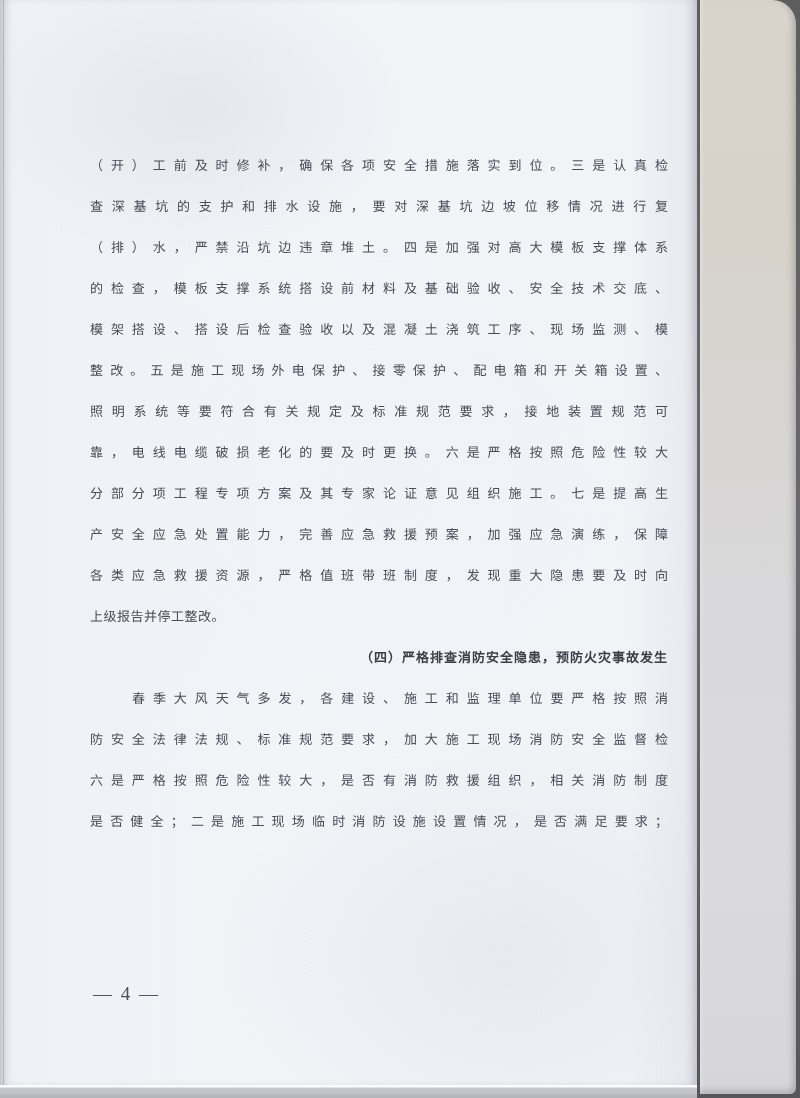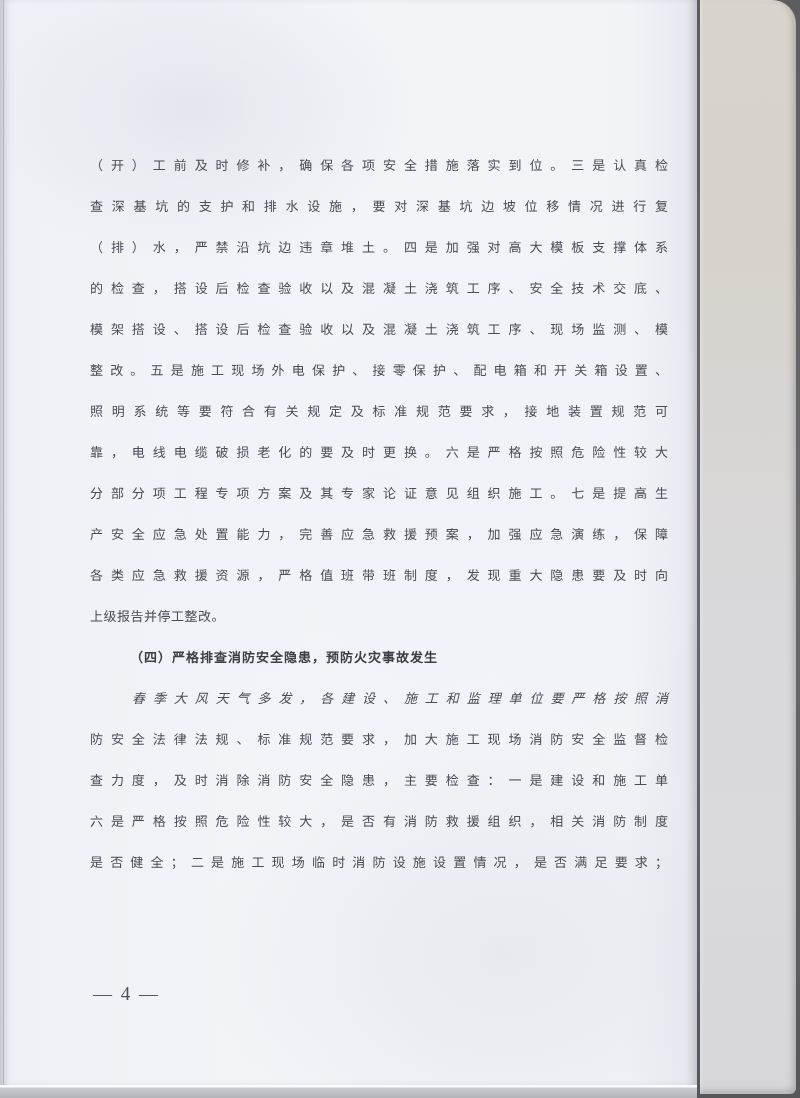--- a/index.html
+++ b/index.html
@@ -83,27 +83,28 @@
     letter-spacing: 0.5px;
     white-space: nowrap;
   }
   .jst {
     white-space: normal;
     text-align: justify;
     text-align-last: justify;
     text-justify: inter-character;
     letter-spacing: 0;
   }
-  .ind2 { text-indent: 42px; font-style: italic; }
+  .ind2 { text-indent: 42px; }
   .heading {
     font-family: "Liberation Sans", "DejaVu Sans", sans-serif;
     font-weight: 600;
     color: #3c3e48;
     text-indent: 40px;
     letter-spacing: 1px;
+    text-align: right;
   }
 
   .page-number {
     position: absolute;
     left: 93px; top: 973px;
     height: 41px; line-height: 41px;
     font-size: 19px;
     letter-spacing: 2px;
     color: #4d4f5a;
   }
@@ -114,35 +115,34 @@
 <div class="right-backdrop"></div>
 <div class="under-sheet"></div>
 
 <div class="sheet">
   <div class="left-fold-line"></div>
 
   <div class="textblock">
     <div class="line jst">（开）工前及时修补，确保各项安全措施落实到位。三是认真检</div>
     <div class="line jst">查深基坑的支护和排水设施，要对深基坑边坡位移情况进行复</div>
     <div class="line jst">（排）水，严禁沿坑边违章堆土。四是加强对高大模板支撑体系</div>
-    <div class="line jst">的检查，搭设后检查验收以及混凝土浇筑工序、安全技术交底、</div>
+    <div class="line jst">的检查，模板支撑系统搭设前材料及基础验收、安全技术交底、</div>
     <div class="line jst">模架搭设、搭设后检查验收以及混凝土浇筑工序、现场监测、模</div>
     <div class="line jst">整改。五是施工现场外电保护、接零保护、配电箱和开关箱设置、</div>
     <div class="line jst">照明系统等要符合有关规定及标准规范要求，接地装置规范可</div>
     <div class="line jst">靠，电线电缆破损老化的要及时更换。六是严格按照危险性较大</div>
     <div class="line jst">分部分项工程专项方案及其专家论证意见组织施工。七是提高生</div>
     <div class="line jst">产安全应急处置能力，完善应急救援预案，加强应急演练，保障</div>
     <div class="line jst">各类应急救援资源，严格值班带班制度，发现重大隐患要及时向</div>
     <div class="line">上级报告并停工整改。</div>
 
     <div class="line heading">（四）严格排查消防安全隐患，预防火灾事故发生</div>
 
     <div class="line jst ind2">春季大风天气多发，各建设、施工和监理单位要严格按照消</div>
     <div class="line jst">防安全法律法规、标准规范要求，加大施工现场消防安全监督检</div>
-    <div class="line jst">查力度，及时消除消防安全隐患，主要检查：一是建设和施工单</div>
     <div class="line jst">六是严格按照危险性较大，是否有消防救援组织，相关消防制度</div>
     <div class="line jst">是否健全；二是施工现场临时消防设施设置情况，是否满足要求；</div>
   </div>
 
   <div class="page-number">— 4 —</div>
 </div>
 
 <div class="bottom-strip"></div>
 
 </body></html>

